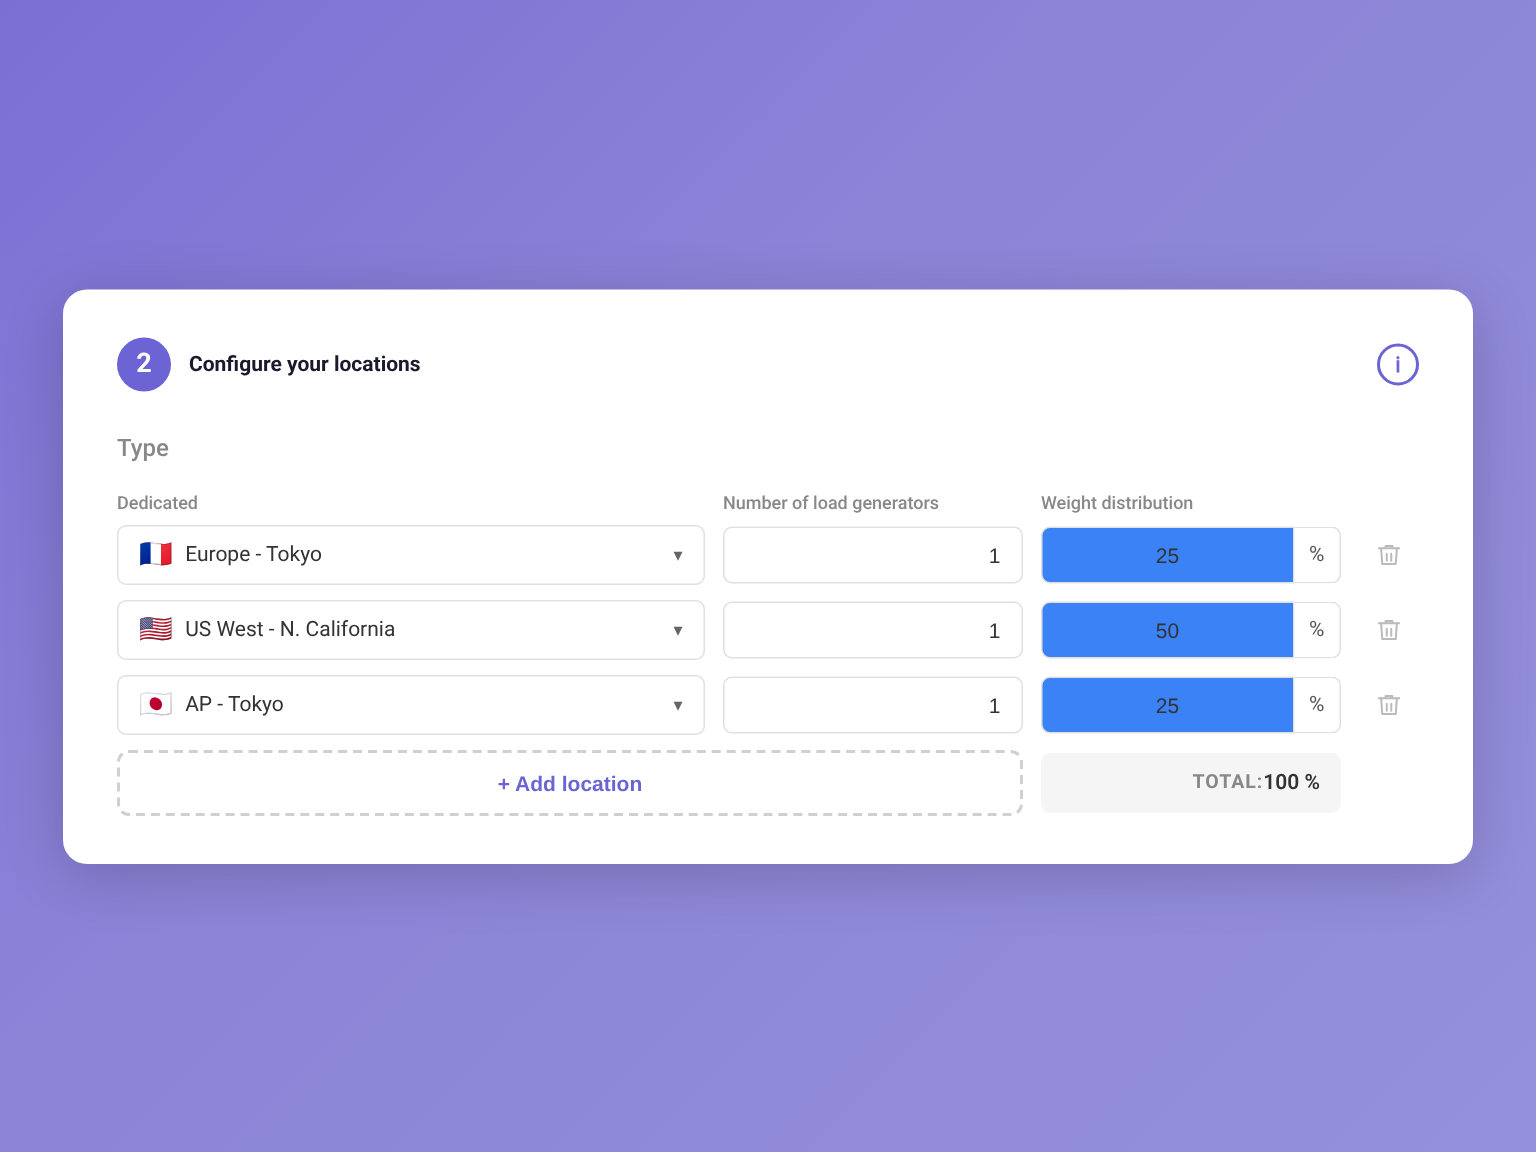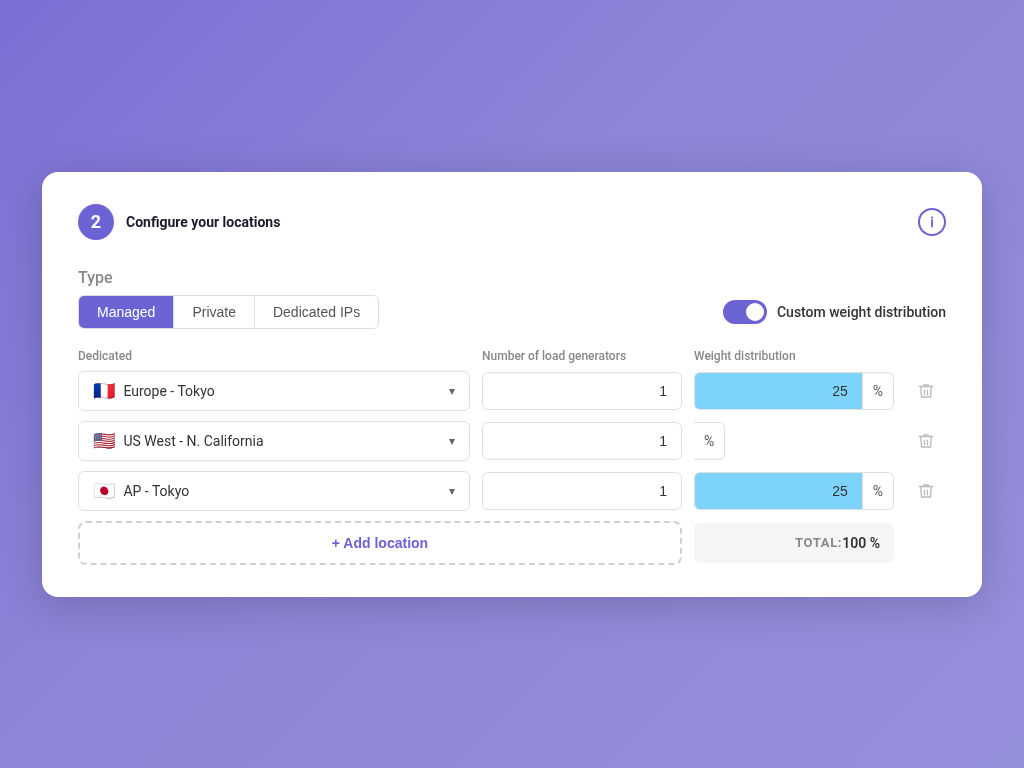--- a/index.html
+++ b/index.html
@@ -217,23 +217,23 @@
       display: flex;
       align-items: center;
       gap: 0;
     }
 
     .weight-input {
       border: 1px solid #e0e0e0;
       border-radius: 6px 0 0 6px;
       padding: 10px 14px;
       font-size: 14px;
-      text-align: right;
+      text-align: center;
       color: #333;
-      background: #7dd3fc;
+      background: #3b82f6;
       width: 100%;
     }
 
     .weight-pct {
       border: 1px solid #e0e0e0;
       border-left: none;
       border-radius: 0 6px 6px 0;
       padding: 10px 10px;
       font-size: 14px;
       color: #555;
@@ -309,35 +309,20 @@
   <div class="card-header">
     <div class="header-left">
       <div class="step-badge">2</div>
       <span class="card-title">Configure your locations</span>
     </div>
     <div class="info-icon">ℹ</div>
   </div>
 
   <div class="type-section">
     <div class="type-label">Type</div>
-    <div class="type-row">
-      <div class="tab-group">
-        <button class="tab active">Managed</button>
-        <button class="tab">Private</button>
-        <button class="tab">Dedicated IPs</button>
-      </div>
-      <div class="toggle-group">
-        <div class="toggle-switch">
-          <div class="toggle-track">
-            <div class="toggle-thumb"></div>
-          </div>
-        </div>
-        <span class="toggle-label">Custom weight distribution</span>
-      </div>
-    </div>
   </div>
 
   <div class="table-header">
     <span class="col-label">Dedicated</span>
     <span class="col-label">Number of load generators</span>
     <span class="col-label">Weight distribution</span>
     <span></span>
   </div>
 
   <div class="location-row">
@@ -367,20 +352,21 @@
   <div class="location-row">
     <div class="location-select">
       <div class="location-inner">
         <span class="flag">🇺🇸</span>
         <span>US West - N. California</span>
       </div>
       <span class="chevron">▾</span>
     </div>
     <input class="number-input" type="text" value="1" style="">
     <div class="weight-cell">
+      <input class="weight-input" type="text" value="50" style="">
       <span class="weight-pct">%</span>
     </div>
     <button class="delete-btn">
       <svg width="18" height="18" viewBox="0 0 24 24" fill="none" stroke="#bbb" stroke-width="1.8" stroke-linecap="round" stroke-linejoin="round">
         <polyline points="3 6 5 6 21 6"></polyline>
         <path d="M19 6l-1 14H6L5 6"></path>
         <path d="M10 11v6"></path>
         <path d="M14 11v6"></path>
         <path d="M9 6V4h6v2"></path>
       </svg>

